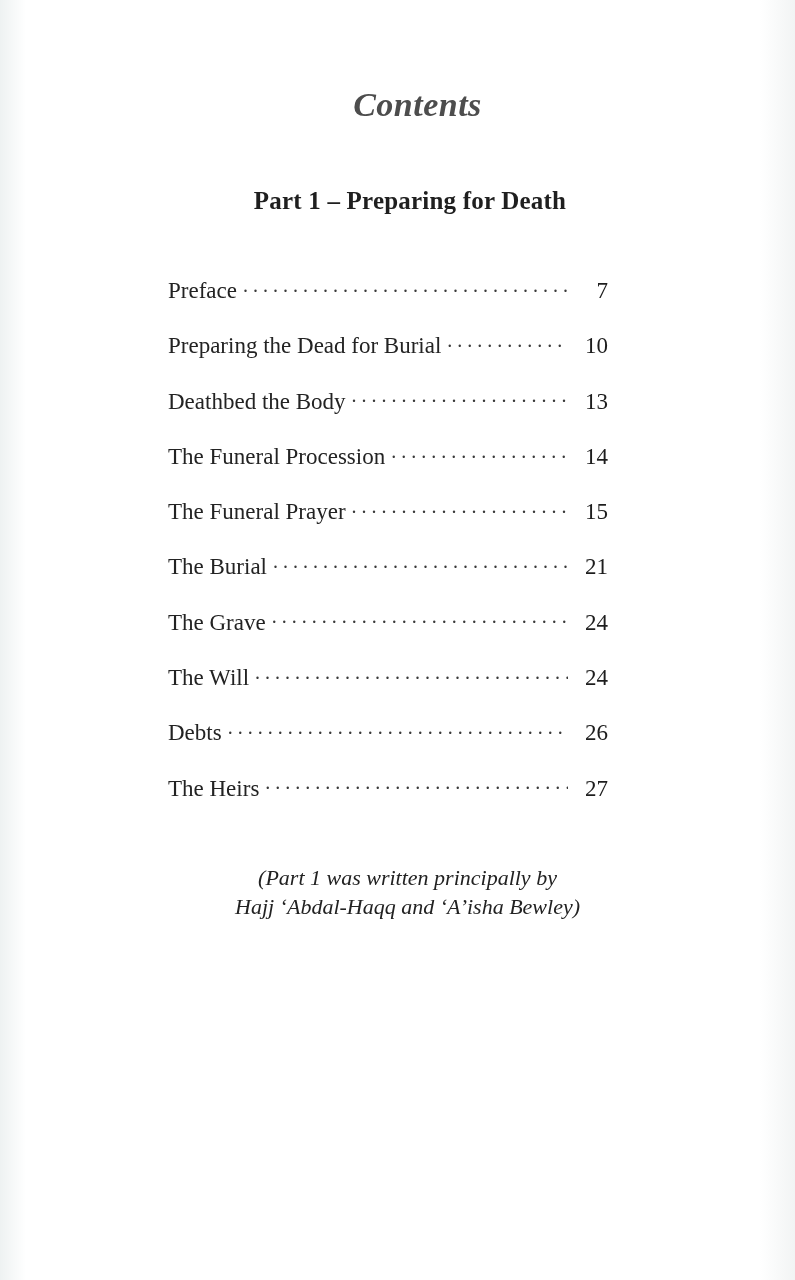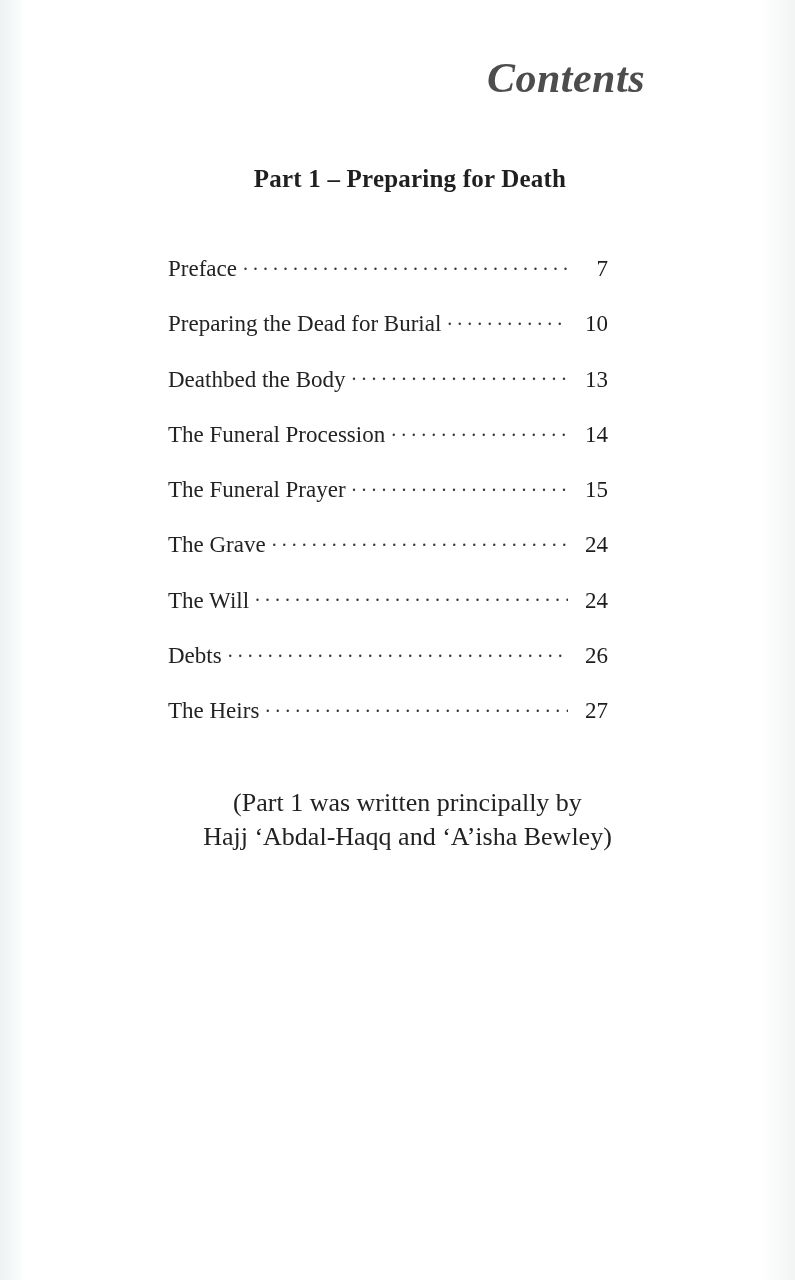--- a/index.html
+++ b/index.html
@@ -26,27 +26,27 @@
     position: absolute;
     top: 0;
     left: 0;
     width: 795px;
     height: 1280px;
     box-sizing: border-box;
     padding: 0 150px;
   }
 
   .contents-title {
-    text-align: right;
-    font-size: 42px;
+    text-align: center;
+    font-size: 34px;
     font-weight: bold;
     font-style: italic;
     letter-spacing: 0.5px;
     color: #4d4d4d;
-    margin-top: 54px;
+    margin-top: 86px;
     margin-left: 40px;
   }
 
   .part-heading {
     text-align: center;
     font-size: 25px;
     font-weight: bold;
     color: #1f1f1f;
     margin-top: 63px;
     margin-left: 25px;
@@ -93,21 +93,22 @@
     padding-left: 8px;
     text-align: right;
     min-width: 32px;
     color: #1d1d1d;
   }
 
   .footnote {
     margin-top: 62px;
     margin-left: 20px;
     text-align: center;
-    font-size: 26px;
+    font-style: italic;
+    font-size: 22px;
     line-height: 1.32;
     color: #222222;
   }
   .footnote div {
     white-space: nowrap;
   }
 </style>
 </head>
 <body>
 
@@ -146,20 +147,25 @@
       <span class="toc-dots"></span>
       <span class="toc-page">14</span>
     </div>
 
     <div class="toc-row">
       <span class="toc-label">The Funeral Prayer</span>
       <span class="toc-dots"></span>
       <span class="toc-page">15</span>
     </div>
 
+    <div class="toc-row">
+      <span class="toc-label">The Burial</span>
+      <span class="toc-dots"></span>
+      <span class="toc-page">21</span>
+    </div>
 
     <div class="toc-row">
       <span class="toc-label">The Grave</span>
       <span class="toc-dots"></span>
       <span class="toc-page">24</span>
     </div>
 
     <div class="toc-row">
       <span class="toc-label">The Will</span>
       <span class="toc-dots"></span>

